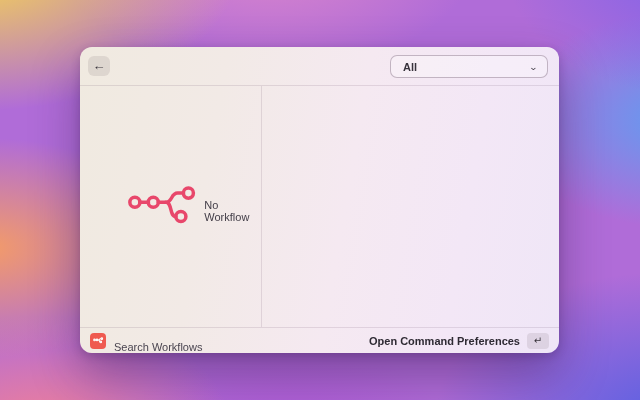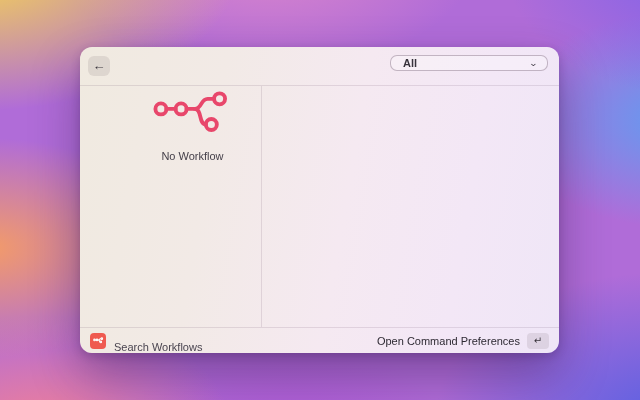--- a/index.html
+++ b/index.html
@@ -33,33 +33,33 @@
     position:relative;height:38px;flex:0 0 38px;
     border-bottom:1px solid rgba(70,45,70,0.12);
   }
   .back-btn{
     position:absolute;left:8px;top:9px;width:22px;height:20px;
     border:none;border-radius:6px;background:rgba(60,40,50,0.10);
     font-size:13px;line-height:20px;text-align:center;color:#39343c;
     padding:0;cursor:pointer;font-family:inherit;
   }
   .dropdown{
-    position:absolute;right:11px;top:8px;width:158px;height:16px;
+    position:absolute;right:11px;top:8px;width:158px;height:23px;
     box-sizing:border-box;border:1px solid rgba(95,70,95,0.35);
     border-radius:7px;background:rgba(255,255,255,0.30);
     display:flex;align-items:center;justify-content:space-between;
     padding:0 9px 0 12px;cursor:pointer;
   }
   .dropdown .value{font-size:11px;font-weight:bold;color:#38333c;}
   .dropdown .chev{font-size:11px;line-height:10px;color:#4a4450;transform:scaleY(0.8);}
   .content{flex:1 1 auto;display:flex;min-height:0;}
   .panel-left{
     width:182px;flex:0 0 182px;box-sizing:border-box;
     border-right:1px solid rgba(70,45,70,0.12);
-    display:flex;flex-direction:column;align-items:center;justify-content:flex-start;padding-left:44px;
+    display:flex;align-items:center;justify-content:flex-end;padding-left:44px;
   }
   .panel-right{flex:1 1 auto;}
   .wf-icon{width:88px;height:55px;color:var(--accent,#e8476b);}
   .empty-label{margin-top:9px;font-size:11px;color:#45404a;}
   .footer{
     height:26px;flex:0 0 26px;
     border-top:1px solid rgba(70,45,70,0.12);
     display:flex;align-items:center;padding:0 10px;box-sizing:border-box;
   }
   .app-icon{
@@ -67,21 +67,21 @@
     background:var(--app-icon-bg,#ef5a50);
     display:flex;align-items:center;justify-content:center;color:#ffffff;
   }
   .app-icon svg{width:11px;height:7px;}
   .footer .cmd-name{margin-left:8px;font-size:11px;color:#4a4550;margin-top:13px;}
   .footer .spacer{flex:1 1 auto;}
   .primary-action{
     display:flex;align-items:center;gap:7px;cursor:pointer;
     background:none;border:none;padding:0;font-family:inherit;
   }
-  .primary-action .label{font-size:11px;font-weight:normal;color:#2e2a33;}
+  .primary-action .label{font-size:11px;font-weight:bold;color:#2e2a33;}
   .key-badge{
     width:22px;height:16px;border-radius:4px;background:rgba(60,40,50,0.10);
     font-size:10px;line-height:16px;text-align:center;color:#39343c;
   }
 </style>
 </head>
 <body>
 
 <div class="desktop">
   <div class="window">

